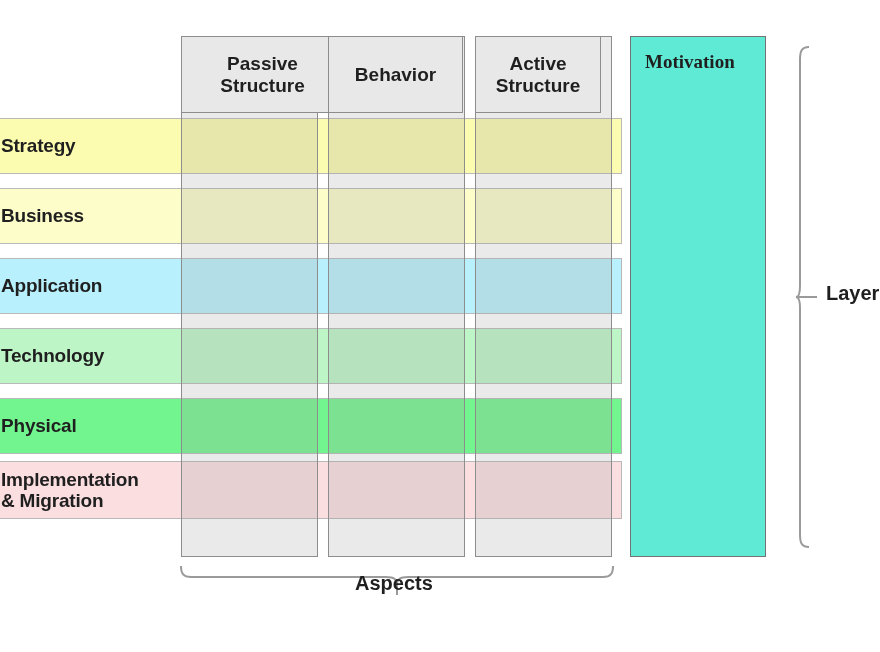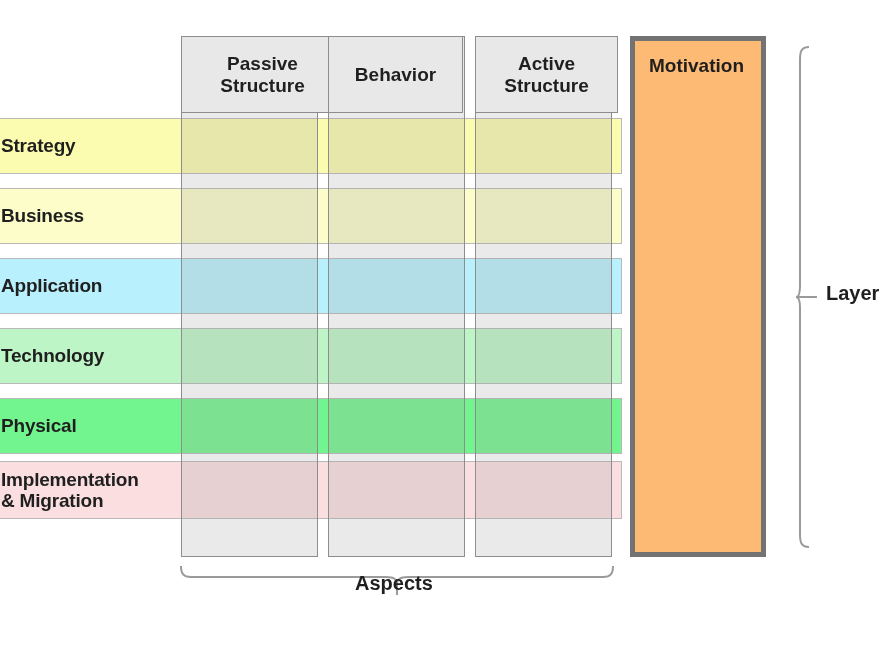--- a/index.html
+++ b/index.html
@@ -68,22 +68,23 @@
   }
 
   
   .motivation-col {
     position: absolute;
     left: 630px;
     top: 36px;
     width: 136px;
     height: 521px;
     box-sizing: border-box;
-    border: 5px solid #737373;
-    background: #fdba74;
+    border: 1px solid #737373;
+    background: #5eead4;
+    font-family: Liberation Serif, serif;
   }
   .motivation-label {
     font-size: 19px;
     font-weight: bold;
     color: #1f1f1f;
     padding: 14px 0 0 14px;
   }
 
   
   .brace { position: absolute; }
@@ -129,21 +130,21 @@
   <div id="aspect-cols">
       <div class="aspect-col" style="left: 181px; width: 137px;"></div>
       <div class="aspect-col" style="left: 328px; width: 137px;"></div>
       <div class="aspect-col" style="left: 475px; width: 137px;"></div>
     </div>
 
   <div id="aspect-heads">
       <div class="aspect-head" style="left: 181px; width: 163px;">Passive
 Structure</div>
       <div class="aspect-head" style="left: 328px; width: 135px;">Behavior</div>
-      <div class="aspect-head" style="left: 475px; width: 143px;">Active
+      <div class="aspect-head" style="left: 475px; width: 126px;">Active
 Structure</div>
     </div>
 
   <div class="motivation-col">
     <div class="motivation-label">Motivation</div>
   </div>
 
   <div class="brace" style="left:795px; top:46px;">
     <svg width="36" height="502" viewBox="0 0 36 502">
       <path d="M14 1 C6 1 5 6 5 14 L5 240 C5 248 3 251 1 251 C3 251 5 254 5 262 L5 488 C5 496 6 501 14 501" fill="none" stroke="#9a9a9a" stroke-width="2"></path>

